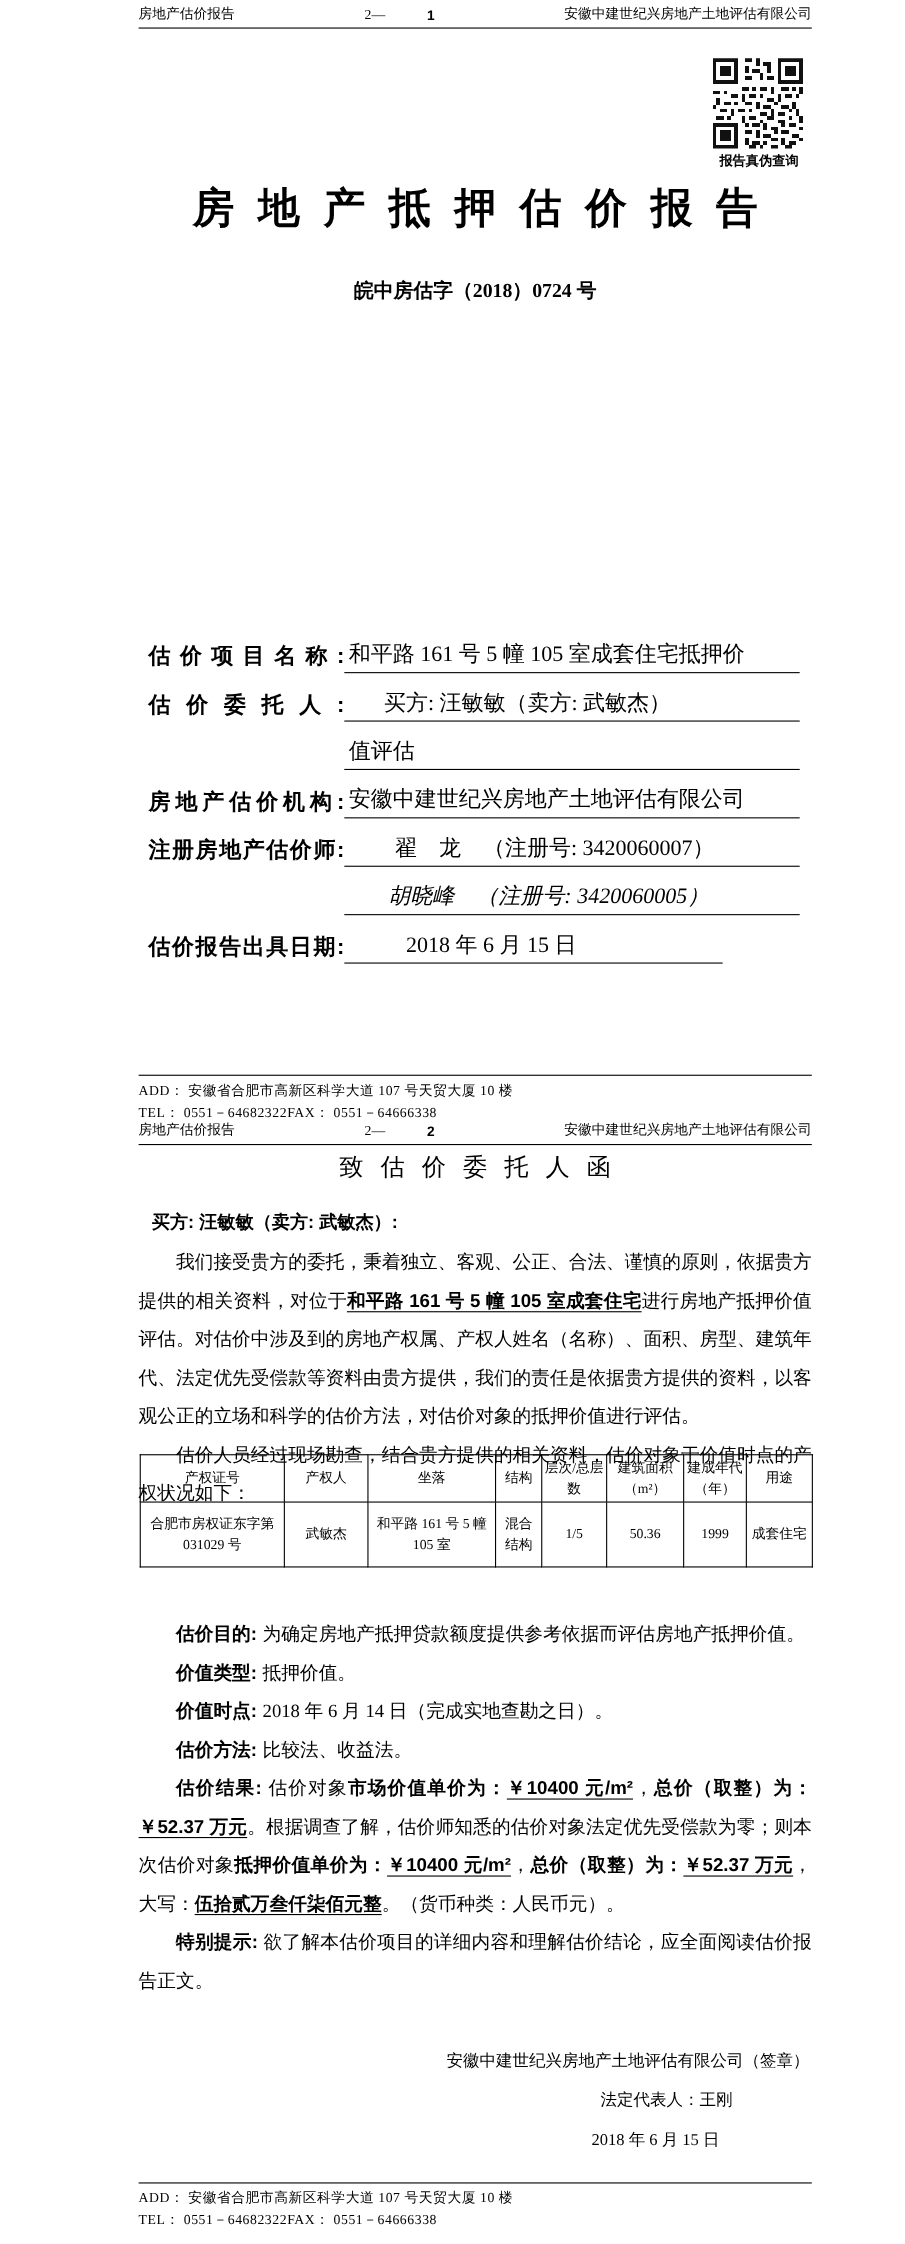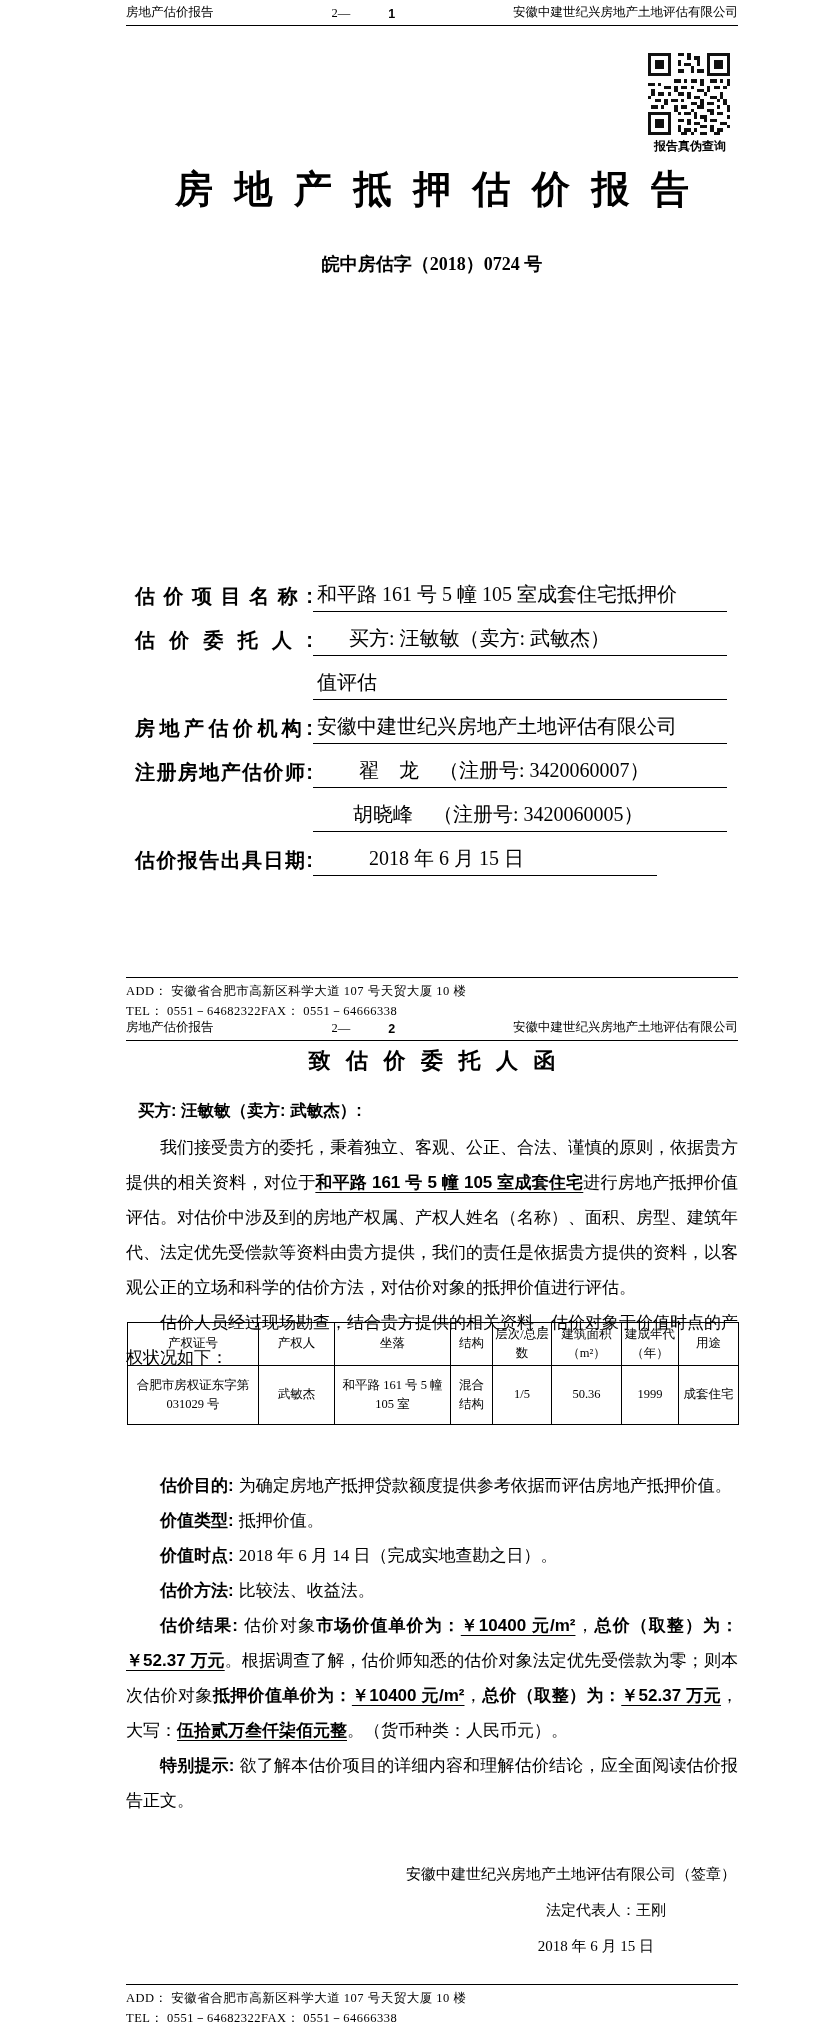--- a/index.html
+++ b/index.html
@@ -23,30 +23,30 @@
               font-weight:bold;font-size:38px;letter-spacing:6px;text-indent:6px;white-space:nowrap;}
   .doc-no{position:absolute;top:252px;left:126px;width:612px;text-align:center;
           font-weight:bold;font-size:18px;}
 
   
   .fields{position:absolute;top:568px;left:135px;width:592px;font-size:20px;}
   .frow{display:flex;height:44px;align-items:flex-end;}
   .flabel{display:inline-block;width:178px;font-weight:bold;text-align:justify;text-align-last:justify;
           font-family:"Liberation Sans",sans-serif;flex:none;padding-bottom:2px;}
   .fval{flex:1;border-bottom:1.5px solid #000;padding:0 2px 3px 4px;white-space:nowrap;overflow:hidden;}
-  .fval.ind36{padding-left:36px;} .fval.ind46{padding-left:46px;} .fval.ind40{padding-left:40px;}
+  .fval.ind36{padding-left:36px;} .fval.ind46{padding-left:46px;} .fval.ind40{padding-left:40px;font-style:italic;}
   .fval.short{flex:none;width:286px;padding-left:56px;}
 
   
   .ftr{position:absolute;left:126px;width:612px;border-top:1.5px solid #000;font-size:12.5px;padding-top:5px;letter-spacing:.5px;}
   .ftr-row2{display:flex;margin-top:3px;padding-right:8px;}
 
   
   .p2-title{position:absolute;top:1046px;left:126px;width:612px;text-align:center;
-            font-weight:bold;font-size:22px;letter-spacing:5px;text-indent:5px;white-space:nowrap;}
+            font-weight:normal;font-size:22px;letter-spacing:5px;text-indent:5px;white-space:nowrap;}
   .salutation{position:absolute;top:1100px;left:126px;font:bold 16.5px "Liberation Sans",sans-serif;margin-left:12px;}
   .body-block{position:absolute;left:126px;width:612px;font-size:17px;line-height:35px;text-align:justify;}
   .body-block p{margin:0;text-indent:2em;}
   .paras{top:1130px;}
   .bu{font-weight:bold;text-decoration:underline;text-underline-offset:4px;font-family:"Liberation Sans",sans-serif;}
   .b{font-weight:bold;font-family:"Liberation Sans",sans-serif;}
 
   
   .ptable{position:absolute;top:1322px;left:127px;width:611px;border-collapse:collapse;
           table-layout:fixed;font-size:12.5px;text-align:center;}

